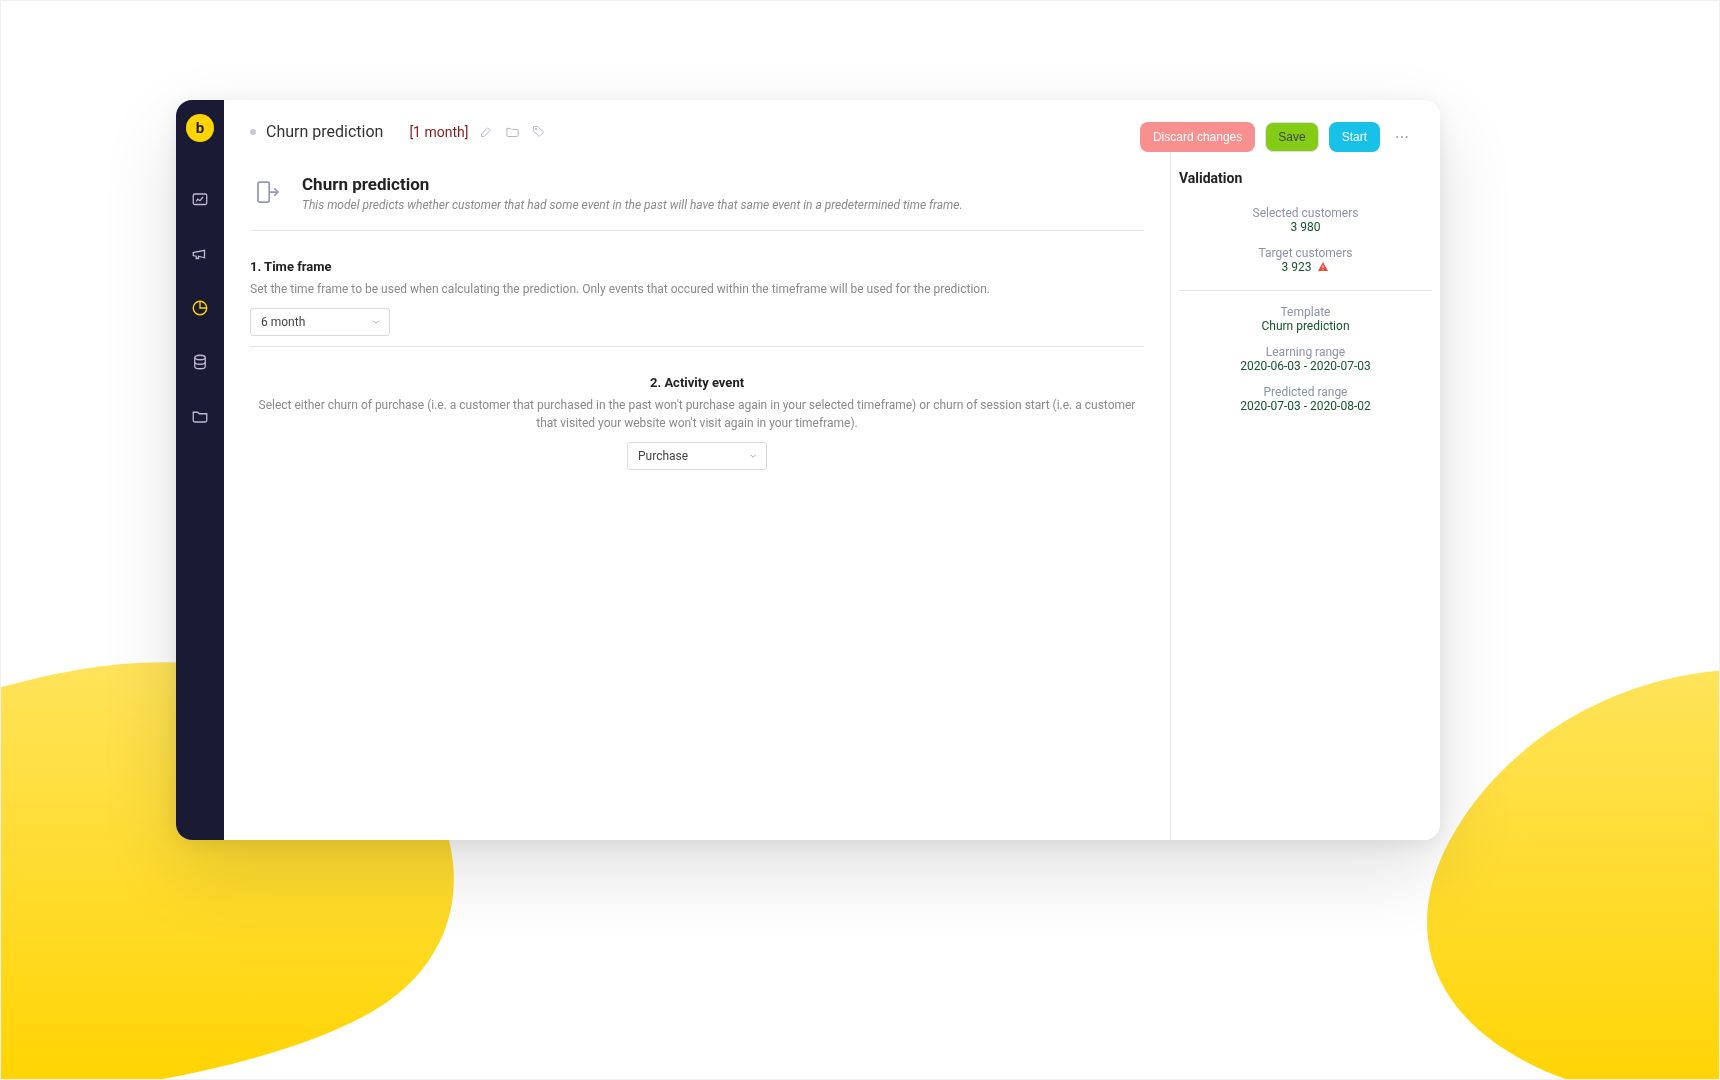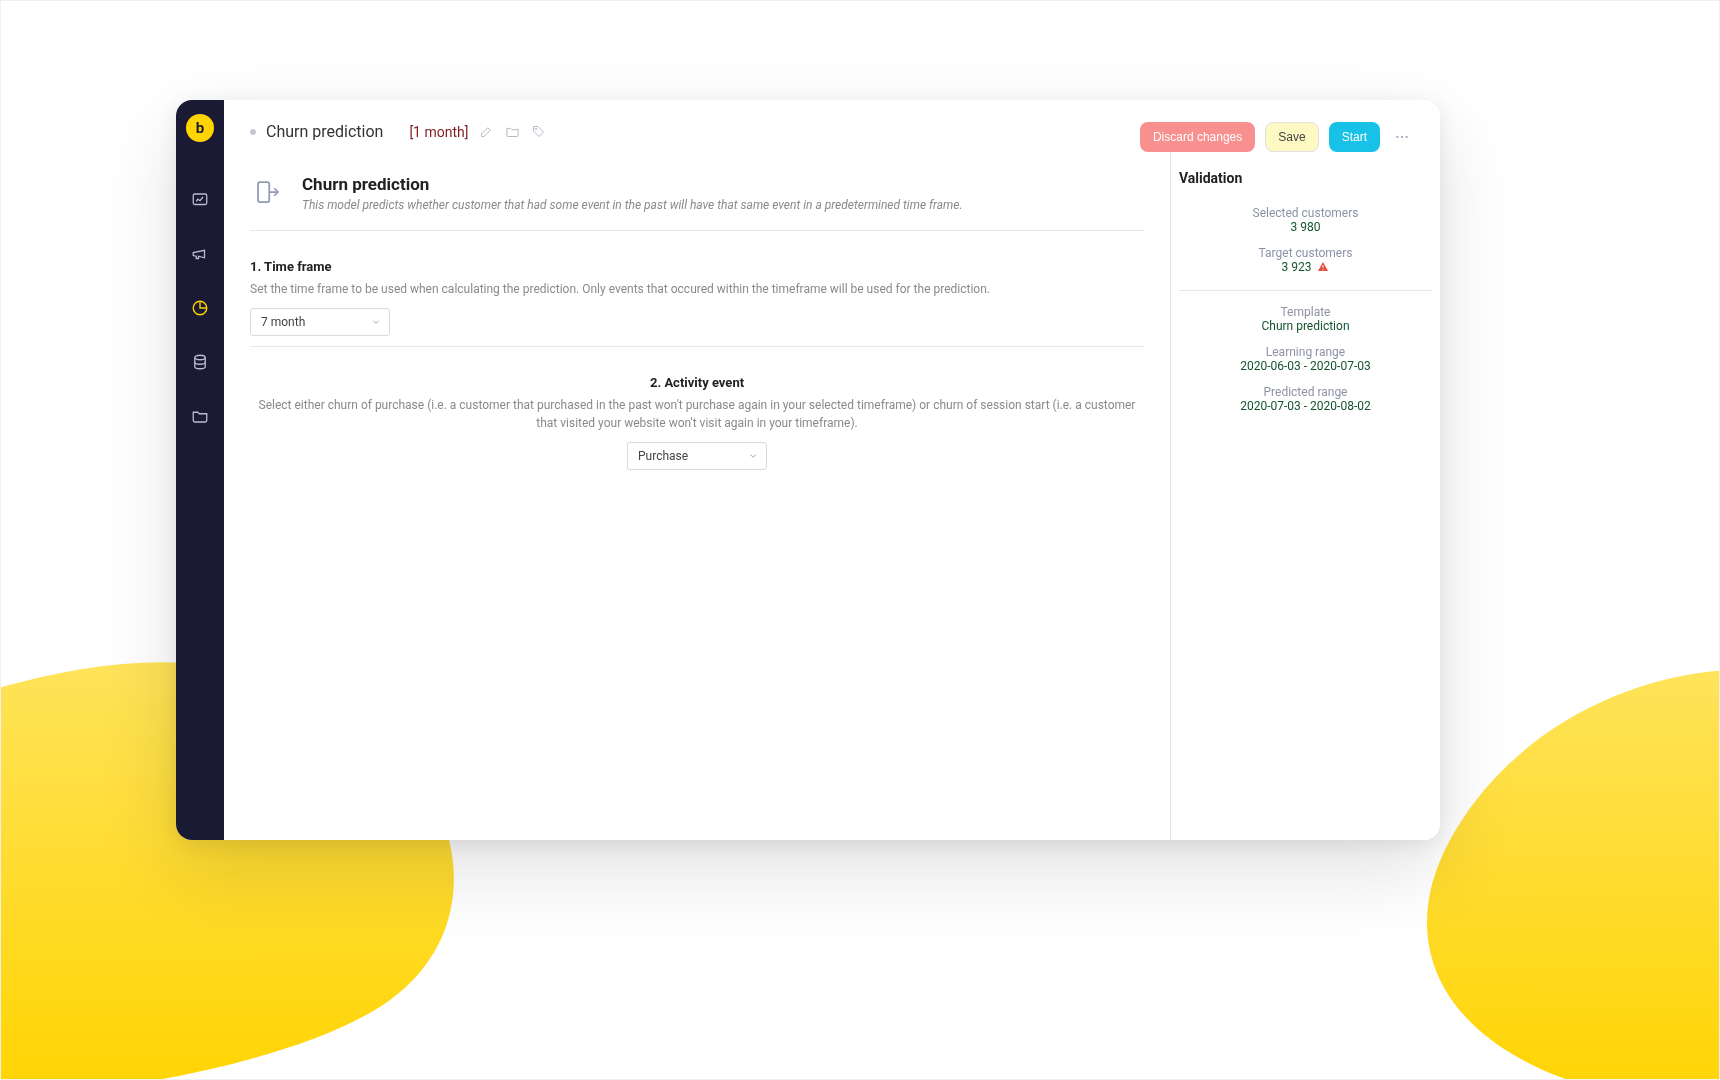--- a/index.html
+++ b/index.html
@@ -39,21 +39,21 @@
   .main{flex:1;display:flex;flex-direction:column;}
   .header{padding:22px 26px 0 26px;display:flex;align-items:flex-start;justify-content:space-between;}
   .crumb{display:flex;align-items:center;gap:10px;font-size:16px;color:#333;}
   .crumb .dot{width:6px;height:6px;border-radius:50%;background:#c6c8d0;}
   .crumb .title-note{color:#7f1d1d;font-size:14px;margin-left:16px;}
   .crumb .hicon{color:#b6b8c5;cursor:pointer;width:16px;height:16px;display:inline-flex;align-items:center;justify-content:center;}
   .hicon svg{width:15px;height:15px;}
   .actions{display:flex;align-items:center;gap:10px;}
   .btn{border-radius:8px;border:1px solid transparent;font-size:12px;padding:7px 12px;cursor:pointer;background:#fff;}
   .btn.discard{background:var(--discard);color:#fff;}
-  .btn.save{background:#fef9c3;border-color:#dfdfe4;color:#444;}
+  .btn.save{background:#84cc16;border-color:#dfdfe4;color:#444;}
   .btn.start{background:var(--start);color:#fff;}
   .more{width:24px;height:24px;display:flex;align-items:center;justify-content:center;color:#9aa0b4;cursor:pointer;}
   .more svg{width:16px;height:16px;}
 
   .tabs{display:flex;gap:22px;padding:12px 26px 0 26px;border-bottom:1px solid var(--border);}
   .tab{font-size:11px;letter-spacing:.4px;color:#7a7f94;padding:0 0 10px 0;cursor:pointer;border-bottom:3px solid transparent;}
   .tab.active{color:#2e2e2e;border-bottom-color:var(--yellow);font-weight:600;}
 
   .body{flex:1;display:flex;min-height:0;}
   .content{flex:1;padding:22px 26px;overflow:auto;}
@@ -210,21 +210,21 @@
             <div>
               <h2>Churn prediction</h2>
               <p>This model predicts whether customer that had some event in the past will have that same event in a predetermined time frame.</p>
             </div>
           </div>
 
           <div class="section">
             <h3>1. Time frame</h3>
             <p>Set the time frame to be used when calculating the prediction. Only events that occured within the timeframe will be used for the prediction.</p>
             <div class="select">
-              <span>7 month</span>
+              <span>6 month</span>
               <span class="chev">
                 <svg viewBox="0 0 24 24" fill="none" stroke="currentColor" stroke-width="2">
                     <path d="M6 9l6 6 6-6"></path>
                   </svg>
               </span>
             </div>
           </div>
 
           <div class="section">
             <h3>2. Activity event</h3>

